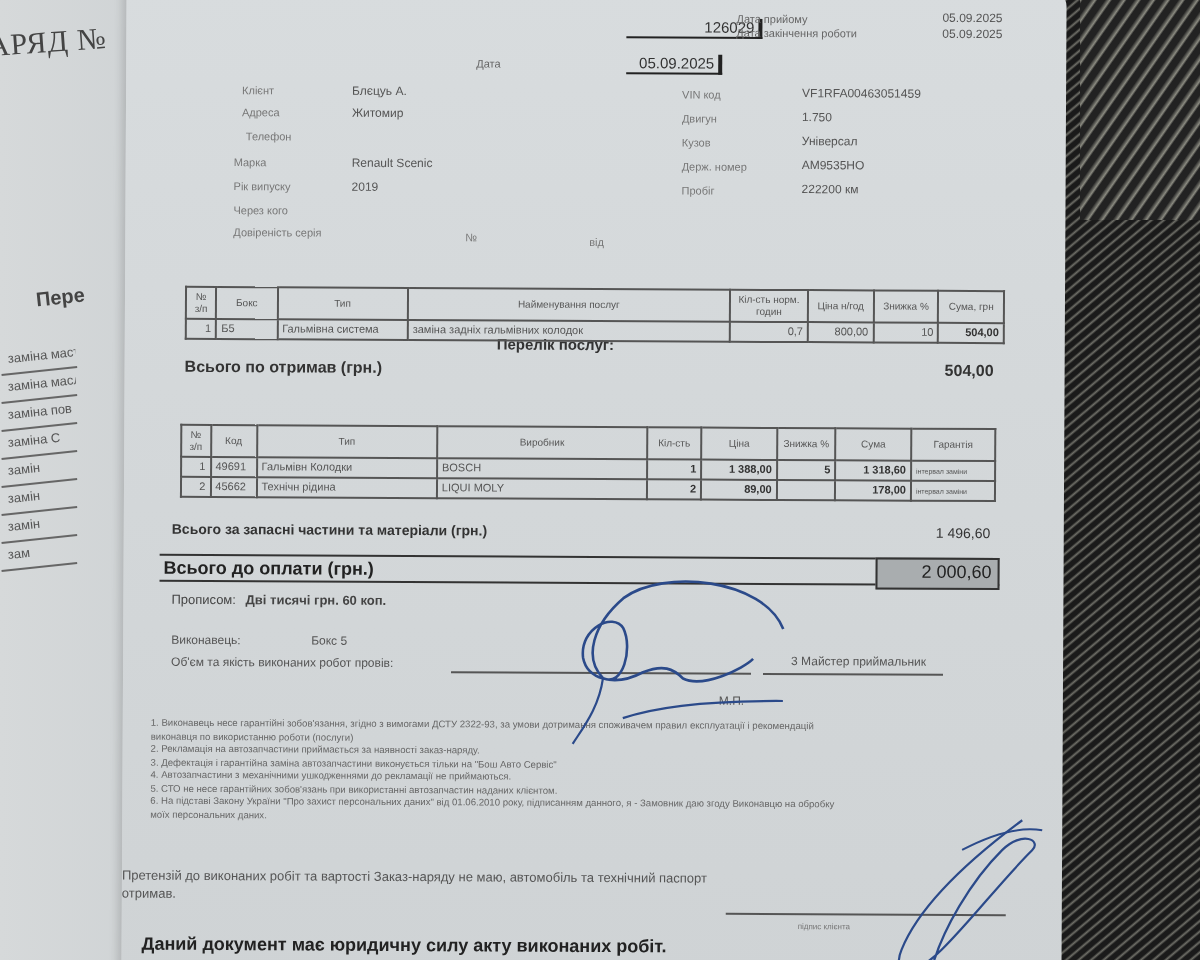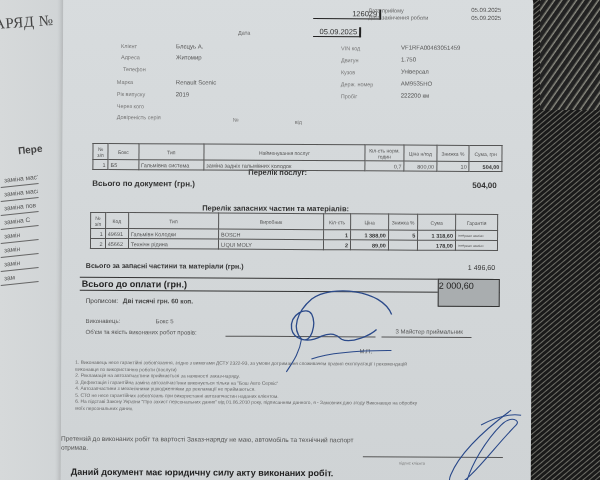--- a/index.html
+++ b/index.html
@@ -61,22 +61,22 @@
     th { text-align: center; height: 16px; }
     td { height: 10px; font-size: 5.5px; }
     .r { text-align: right; }
     .b { font-weight: bold; color: #333; }
     .total-line { font-size: 8px; font-weight: bold; color: #333; }
     .grand {
       left: 18px; top: 284px; width: 420px; height: 14px; border-top: 1.5px solid #333; border-bottom: 1.5px solid #333;
     }
     .grand-lbl { position: absolute; left: 2px; top: 1px; font-size: 9px; font-weight: bold; color: #222; }
     .grand-val {
-      position: absolute; right: 0; top: -1px; width: 62px; height: 28px; background: #a9adaf; border: 1px solid #333;
-      font-size: 9px; color: #222; padding-right: 3px; line-height: 12px;
+      position: absolute; right: 0; top: -1px; width: 62px; height: 16px; background: #a9adaf; border: 1px solid #333;
+      font-size: 9px; color: #222; text-align: right; padding-right: 3px; line-height: 12px;
     }
     .notes { left: 14px; top: 367px; width: 440px; }
     .note { font-size: 4.8px; color: #666; line-height: 6.5px; white-space: nowrap; }
     .claim { font-size: 6.5px; color: #555; line-height: 9px; }
     .legal { font-size: 9px; font-weight: bold; color: #222; }
     .sig-line { border-bottom: 1px solid #555; }
     svg.sig { position: absolute; pointer-events: none; }
   </style>
 </head>
 <body>
@@ -152,24 +152,23 @@
       <td>Б5</td>
       <td>Гальмівна система</td>
       <td>заміна задніх гальмівних колодок</td>
       <td class="r">0,7</td>
       <td class="r">800,00</td>
       <td class="r">10</td>
       <td class="r b">504,00</td>
     </tr>
   </tbody>
     </table>
-  <div class="abs total-line" style="left:30px; top:186px;">Всього по документ (грн.)</div>
+  <div class="abs total-line" style="left:30px; top:186px;">Всього по отримав (грн.)</div>
   <div class="abs total-line" style="left:410px; top:186px;">504,00</div>
 
-  <div class="abs sec-title" style="left:140px; top:210px;">Перелік запасних частин та матеріалів:</div>
   <table style="left:28px; top:219px; width:408px;">
     <tbody>
         <tr>
       <th style="width:14px;">№ з/п</th>
       <th style="width:22px;">Код</th>
       <th style="width:86px;">Тип</th>
       <th style="width:100px;">Виробник</th>
       <th style="width:26px;">Кіл-сть</th>
       <th style="width:36px;">Ціна</th>
       <th style="width:28px;">Знижка %</th>

